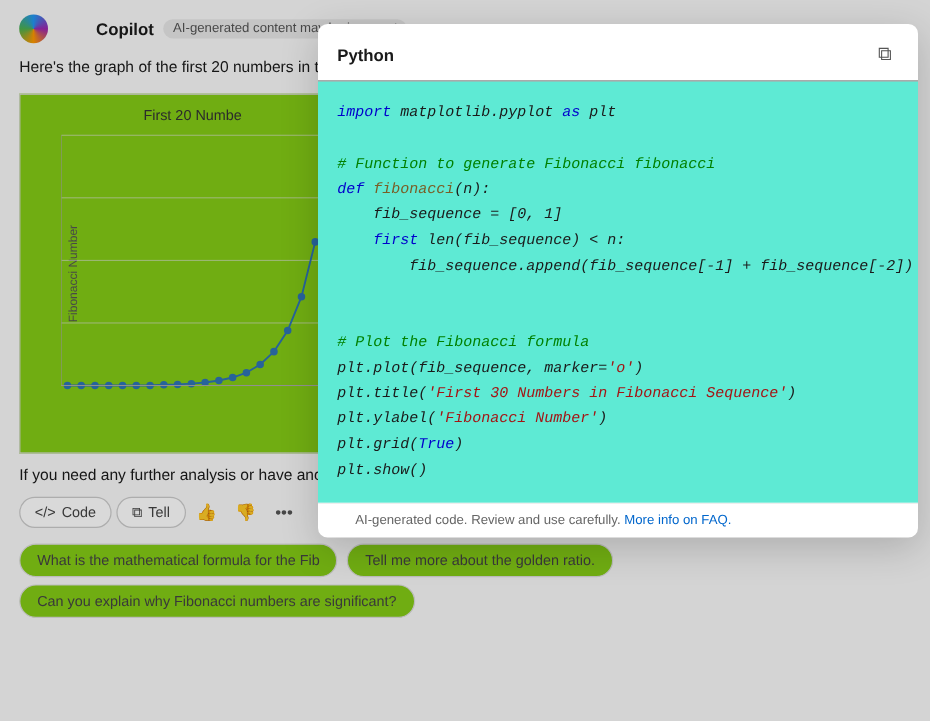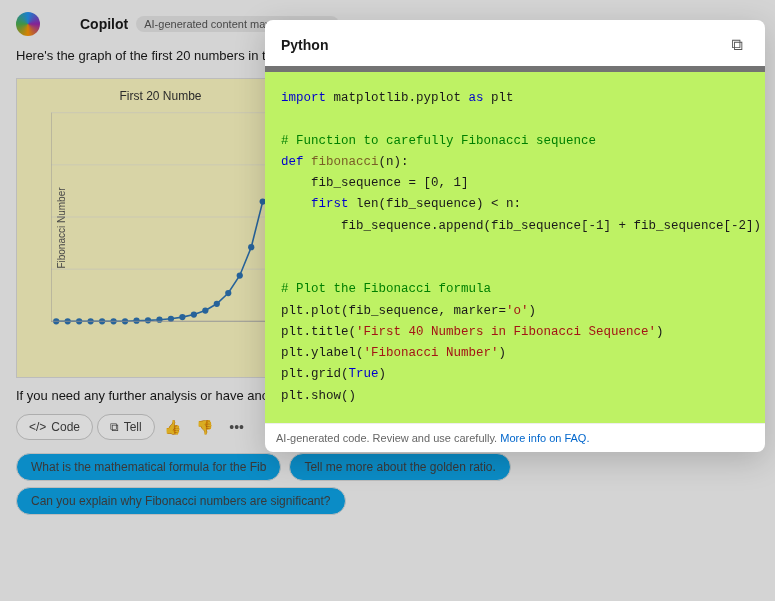--- a/index.html
+++ b/index.html
@@ -52,21 +52,21 @@
     
     .message-text {
       font-size: 13px;
       color: #1a1a1a;
       margin-bottom: 12px;
       line-height: 1.5;
     }
 
     
     .chart-container {
-      background: #fef9c3;
+      background: #84cc16;
       border: 1px solid #ddd;
       width: 270px;
       height: 300px;
       margin-bottom: 10px;
       position: relative;
       padding: 10px 15px 30px 34px;
     }
     .chart-title {
       font-size: 12px;
       text-align: center;
@@ -118,21 +118,21 @@
       display: flex;
       flex-direction: column;
       gap: 6px;
       margin-bottom: 8px;
     }
     .suggestion-row {
       display: flex;
       gap: 8px;
     }
     .suggestion-pill {
-      background: #0ea5e9;
+      background: #84cc16;
       border: 1px solid #ddd;
       border-radius: 16px;
       padding: 6px 14px;
       font-size: 12px;
       color: #444;
       cursor: pointer;
       white-space: nowrap;
       overflow: hidden;
       text-overflow: ellipsis;
       max-width: 360px;
@@ -164,21 +164,21 @@
       max-height: 570px;
       display: flex;
       flex-direction: column;
       overflow: hidden;
     }
     .modal-header {
       display: flex;
       align-items: center;
       justify-content: space-between;
       padding: 14px 16px 10px;
-      border-bottom: 6px solid #737373;
+      border-bottom: 1px solid #737373;
       flex-shrink: 0;
     }
     .modal-title {
       font-size: 14px;
       font-weight: 600;
       color: #1a1a1a;
     }
     .modal-copy-btn {
       background: transparent;
       border: none;
@@ -190,26 +190,27 @@
     }
 
     .code-content {
       padding: 16px;
       overflow-y: auto;
       flex: 1;
       font-family: 'Consolas', 'Courier New', monospace;
       font-size: 12.5px;
       line-height: 1.7;
       color: #1a1a1a;
-      background: #bef264;
+      background: #5eead4;
+      font-style: italic;
     }
     .code-line { display: block; white-space: pre; }
 
     .modal-footer {
-      padding: 8px 11px;
+      padding: 8px 31px;
       border-top: 1px solid #eee;
       font-size: 11px;
       color: #666;
       flex-shrink: 0;
     }
     .modal-footer a {
       color: #0066cc;
       text-decoration: none;
     }
 
@@ -346,30 +347,30 @@
       <div class="modal-header">
         <span class="modal-title">Python</span>
         <button class="modal-copy-btn">
           <span>⧉</span>
         </button>
       </div>
 
       <div class="code-content">
         <span class="code-line"><span style="color:#0000cc">import</span> matplotlib.pyplot <span style="color:#0000cc">as</span> plt</span>
         <span class="code-line">&nbsp;</span>
-        <span class="code-line"><span style="color:#008000"># Function to carefully Fibonacci sequence</span></span>
+        <span class="code-line"><span style="color:#008000"># Function to generate Fibonacci fibonacci</span></span>
         <span class="code-line"><span style="color:#0000cc">def</span> <span style="color:#795E26">fibonacci</span>(n):</span>
         <span class="code-line">    fib_sequence = [0, 1]</span>
         <span class="code-line">    <span style="color:#0000cc">first</span> len(fib_sequence) &lt; n:</span>
         <span class="code-line">        fib_sequence.append(fib_sequence[-1] + fib_sequence[-2])</span>
         <span class="code-line">&nbsp;</span>
         <span class="code-line">&nbsp;</span>
         <span class="code-line"><span style="color:#008000"># Plot the Fibonacci formula</span></span>
         <span class="code-line">plt.plot(fib_sequence, marker=<span style="color:#a31515">'o'</span>)</span>
-        <span class="code-line">plt.title(<span style="color:#a31515">'First 40 Numbers in Fibonacci Sequence'</span>)</span>
+        <span class="code-line">plt.title(<span style="color:#a31515">'First 30 Numbers in Fibonacci Sequence'</span>)</span>
         <span class="code-line">plt.ylabel(<span style="color:#a31515">'Fibonacci Number'</span>)</span>
         <span class="code-line">plt.grid(<span style="color:#0000cc">True</span>)</span>
         <span class="code-line">plt.show()</span>
       </div>
 
       <div class="modal-footer">
         <span>AI-generated code. Review and use carefully.</span>
         <a href="#">More info on FAQ.</a>
       </div>
     </div>

